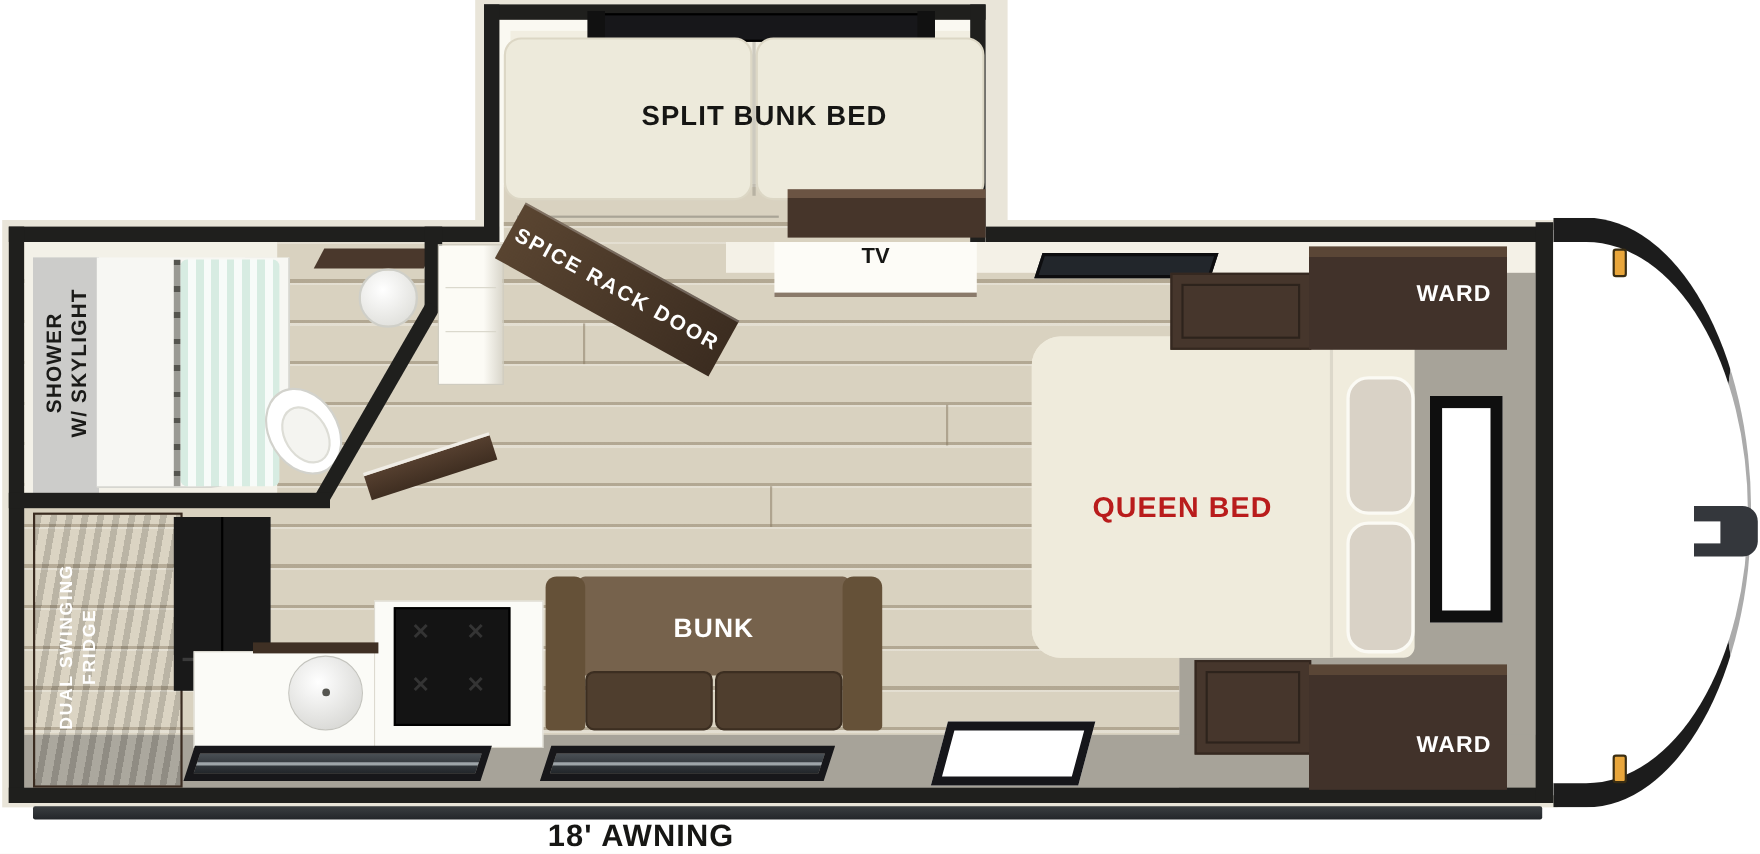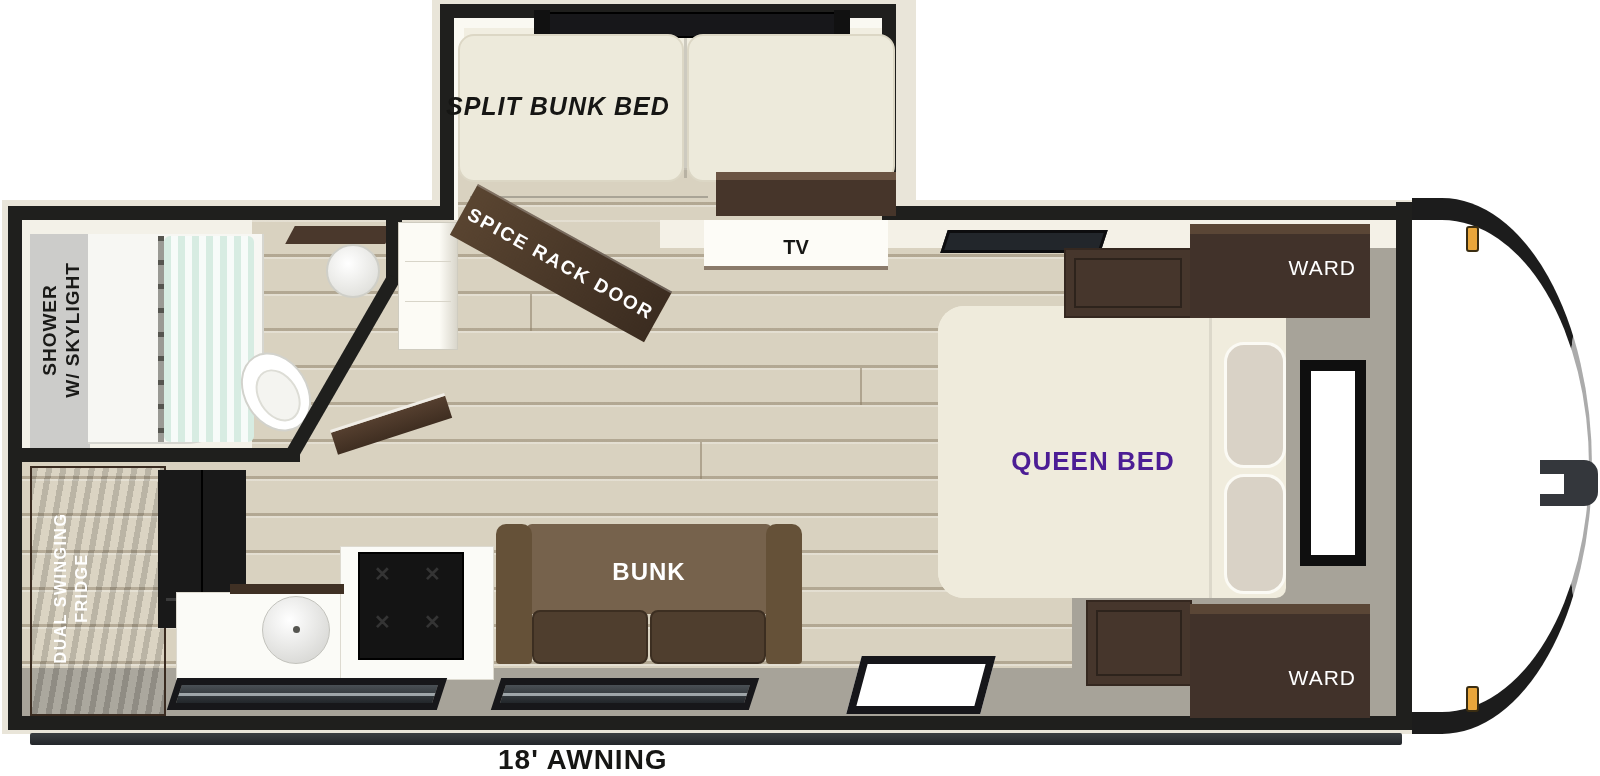--- a/index.html
+++ b/index.html
@@ -39,30 +39,30 @@
   #bunk-wall-outline{left:440px;top:4px;width:456px;height:216px;border:14px solid #1f1f1d;border-bottom:none;box-sizing:border-box;}
   #bunk-window{left:542px;top:12px;width:300px;height:26px;background:#17171a;border:2px solid #000;box-sizing:border-box;}
   #bunk-wincap-l{left:534px;top:10px;width:16px;height:36px;background:#111;}
   #bunk-wincap-r{left:834px;top:10px;width:16px;height:36px;background:#111;}
   .mattress{position:absolute;background:#edeadb;border:2px solid #dcd7c5;border-radius:16px;box-sizing:border-box;}
   #matt-l{left:458px;top:34px;width:226px;height:148px;}
   #matt-r{left:687px;top:34px;width:208px;height:148px;}
   #matt-gap{left:684px;top:38px;width:3px;height:140px;background:rgba(0,0,0,.15);}
   #bunk-drawer-line{left:470px;top:196px;width:238px;height:2px;background:rgba(0,0,0,.22);}
   #bunk-dresser{left:716px;top:172px;width:180px;height:44px;background:linear-gradient(180deg,#6b5443 0 8px,#46352a 8px);}
-  #bunk-label{left:446px;top:92px;width:442px;font-size:25px;letter-spacing:1px;font-style:italic;}
+  #bunk-label{left:474px;top:92px;width:442px;text-align:center;font-size:25px;letter-spacing:1px;}
 
   
   #spice-door{left:478px;top:184px;width:222px;height:56px;transform:rotate(29deg);transform-origin:0 0;
               background:linear-gradient(100deg,#5a4531,#3b2c20);border-top:2px solid rgba(255,255,255,.25);
               display:flex;align-items:center;justify-content:center;color:#fff;font-weight:bold;font-size:19px;letter-spacing:2px;}
 
   
   #tv-shelf{left:704px;top:220px;width:184px;height:50px;background:#fdfcf7;border-bottom:4px solid #8a7a6a;box-sizing:border-box;}
-  #tv-label{left:704px;top:236px;width:184px;text-align:center;font-size:20px;}
+  #tv-label{left:704px;top:222px;width:184px;text-align:center;font-size:20px;}
   #roof-vent{left:944px;top:230px;width:160px;height:23px;background:#22262b;border:3px solid #0d0d0f;transform:skewX(-18deg);box-sizing:border-box;}
 
   
   #bath-int{left:22px;top:220px;width:378px;height:242px;background:#f3f1e8;
             clip-path:polygon(0 0,100% 0,100% 24%,71% 100%,0 100%);}
   #bath-floor{position:absolute;left:230px;top:0;width:148px;height:242px;}
   #shower-wall{position:absolute;left:8px;top:14px;width:60px;height:216px;background:#ccccca;}
   #shower-pan{position:absolute;left:66px;top:14px;width:176px;height:210px;background:#f7f7f3;border-radius:0 0 80px 0;border-right:2px solid #d6d6d0;border-bottom:2px solid #d6d6d0;box-sizing:border-box;}
   #shower-curtain{position:absolute;left:142px;top:16px;width:90px;height:206px;
             background:repeating-linear-gradient(90deg,#d7ece2 0 7px,#f7fbf9 7px 14px);border-radius:6px;}
@@ -118,29 +118,29 @@
   #window-sofa{left:496px;width:244px;}
   #entry-door{left:854px;top:656px;width:118px;height:42px;border:8px solid #16161a;background:#ffffff;transform:skewX(-15deg);}
 
   
   #bed-base{left:938px;top:306px;width:348px;height:292px;background:#f0ecdd;border-radius:26px 10px 10px 26px;}
   #bed-mattress{position:absolute;left:0;top:0;width:274px;height:292px;background:#efebdc;border-radius:26px 0 0 26px;
         box-shadow:inset -3px 0 0 rgba(0,0,0,.08);}
   .pillow{position:absolute;left:286px;width:62px;background:#d9d2c6;border:3px solid #fbfaf4;border-radius:20px;box-sizing:border-box;}
   #pillow-top{top:36px;height:126px;}
   #pillow-bottom{top:168px;height:120px;}
-  #queen-label{position:absolute;left:0;top:140px;width:274px;text-align:center;font-size:26px;letter-spacing:1px;font-weight:bold;color:#4c1d95;padding-left:18px;}
+  #queen-label{position:absolute;left:0;top:140px;width:274px;text-align:center;font-size:26px;letter-spacing:1px;font-weight:bold;color:#b91c1c;}
   .ward{position:absolute;background:linear-gradient(180deg,#5a4636 0 10px,#41322a 10px);}
   .ward-cab{position:absolute;background:#46362c;border:2px solid #352820;box-sizing:border-box;}
   .ward-cab i{position:absolute;left:8px;top:8px;right:8px;bottom:8px;border:2px solid rgba(0,0,0,.35);}
   #ward-top{left:1190px;top:224px;width:180px;height:94px;}
   #ward-top-cab{left:1064px;top:248px;width:128px;height:70px;}
   #ward-bottom{left:1190px;top:604px;width:180px;height:114px;}
   #ward-bottom-cab{left:1086px;top:600px;width:106px;height:86px;}
-  .ward-lbl{position:absolute;color:#fff;font-weight:normal;font-size:21px;letter-spacing:1px;}
+  .ward-lbl{position:absolute;color:#fff;font-weight:bold;font-size:21px;letter-spacing:1px;}
   #ward-top .ward-lbl{right:14px;top:32px;}
   #ward-bottom .ward-lbl{right:14px;top:62px;}
   #bedroom-window{left:1300px;top:360px;width:44px;height:184px;border:11px solid #0f0f0f;background:#fff;box-sizing:content-box;}
 
   
   #front-cap{left:1412px;top:198px;width:180px;height:536px;background:#ffffff;
         border-top:22px solid #1c1c1c;border-bottom:22px solid #1c1c1c;border-right:3px solid #ababab;
         border-radius:0 150px 150px 0 / 0 268px 268px 0;box-sizing:border-box;}
   .marker-light{position:absolute;width:13px;height:26px;background:#e9a63b;border:2px solid #3a2d12;border-radius:3px;box-sizing:border-box;}
   #marker-top{left:1466px;top:226px;}

